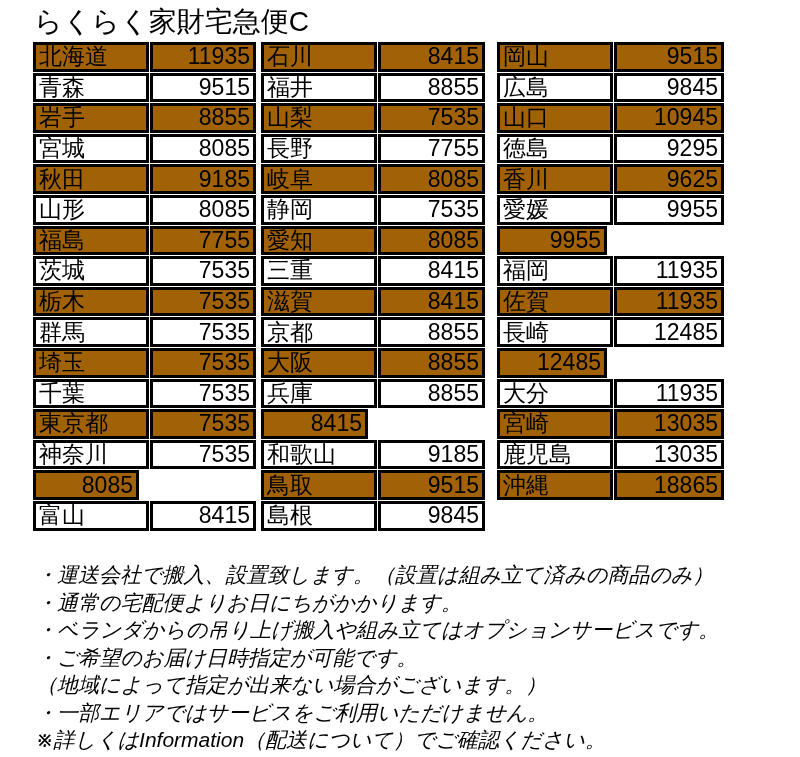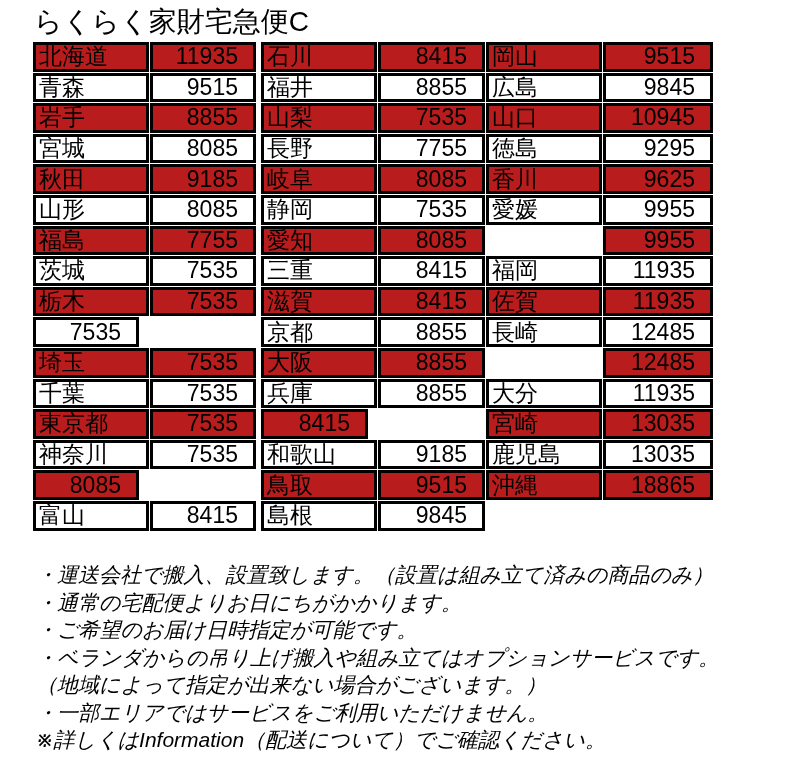--- a/index.html
+++ b/index.html
@@ -26,21 +26,21 @@
     top: 42px;
     display: flex;
     align-items: flex-start;
   }
   .tcol {
     display: flex;
     flex-direction: column;
     row-gap: 1px;
   }
   .tcol.col2 { margin-left: 5px; text-align: center; }
-  .tcol.col3 { margin-left: 1px; align-items: flex-end; }
+  .tcol.col3 { margin-left: 12px; }
   .trow {
     display: flex;
     column-gap: 1px;
   }
   .cell {
     box-sizing: border-box;
     height: 29.6px;
     border: 3px solid #000000;
     background: #ffffff;
     display: flex;
@@ -50,26 +50,26 @@
     overflow: hidden;
     white-space: nowrap;
   }
   .cell.name {
     width: 116px;
     padding-left: 3px;
     justify-content: flex-start;
   }
   .cell.price {
     justify-content: flex-end;
-    padding-right: 15px;
+    padding-right: 3px;
   }
   .col1 .cell.price { width: 106px; }
   .col2 .cell.price { width: 107px; }
   .col3 .cell.price { width: 110px; }
-  .trow.shaded .cell { background: #b91c1c; }
+  .trow.shaded .cell { background: #a16207; }
   .notes {
     position: absolute;
     left: 36px;
     top: 561px;
     font-size: 21px;
     line-height: 27.5px;
     white-space: nowrap;
     font-style: italic;
   }
 </style>
@@ -110,20 +110,21 @@
       </div>
       <div class="trow">
         <div class="cell name">茨城</div>
         <div class="cell price">7535</div>
       </div>
       <div class="trow shaded">
         <div class="cell name">栃木</div>
         <div class="cell price">7535</div>
       </div>
       <div class="trow">
+        <div class="cell name">群馬</div>
         <div class="cell price">7535</div>
       </div>
       <div class="trow shaded">
         <div class="cell name">埼玉</div>
         <div class="cell price">7535</div>
       </div>
       <div class="trow">
         <div class="cell name">千葉</div>
         <div class="cell price">7535</div>
       </div>
@@ -266,18 +267,18 @@
       <div class="trow shaded">
         <div class="cell name">沖縄</div>
         <div class="cell price">18865</div>
       </div>
     </div>
 </div>
 
 <div class="notes">
   <div>・運送会社で搬入、設置致します。（設置は組み立て済みの商品のみ）</div>
   <div>・通常の宅配便よりお日にちがかかります。</div>
+  <div>・ベランダからの吊り上げ搬入や組み立てはオプションサービスです。</div>
   <div>・ご希望のお届け日時指定が可能です。</div>
-  <div>・ベランダからの吊り上げ搬入や組み立てはオプションサービスです。</div>
   <div>（地域によって指定が出来ない場合がございます。）</div>
   <div>・一部エリアではサービスをご利用いただけません。</div>
   <div>※詳しくはInformation（配送について）でご確認ください。</div>
 </div>
 
 </body></html>

